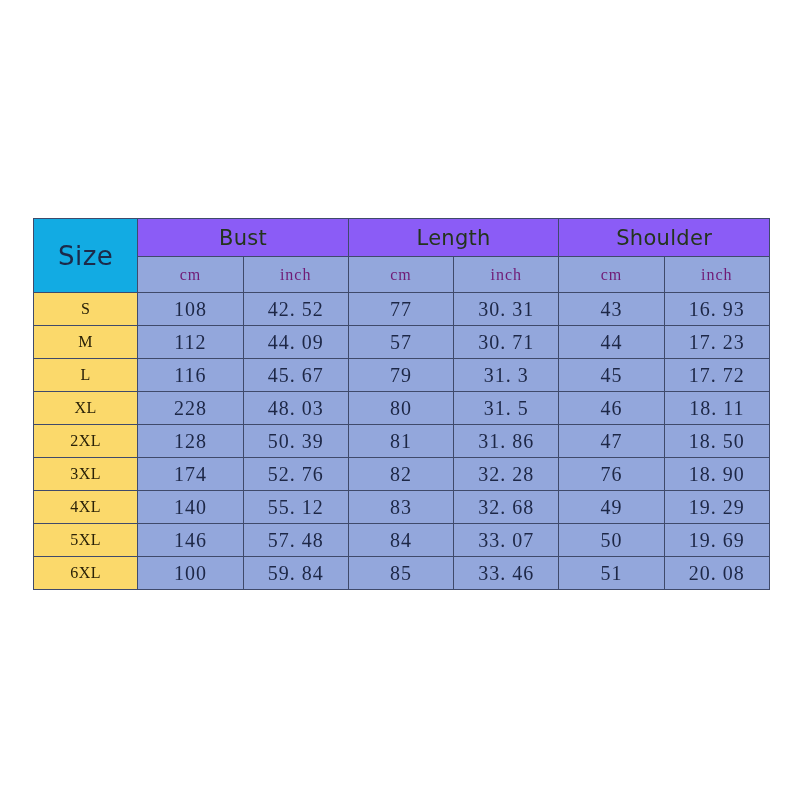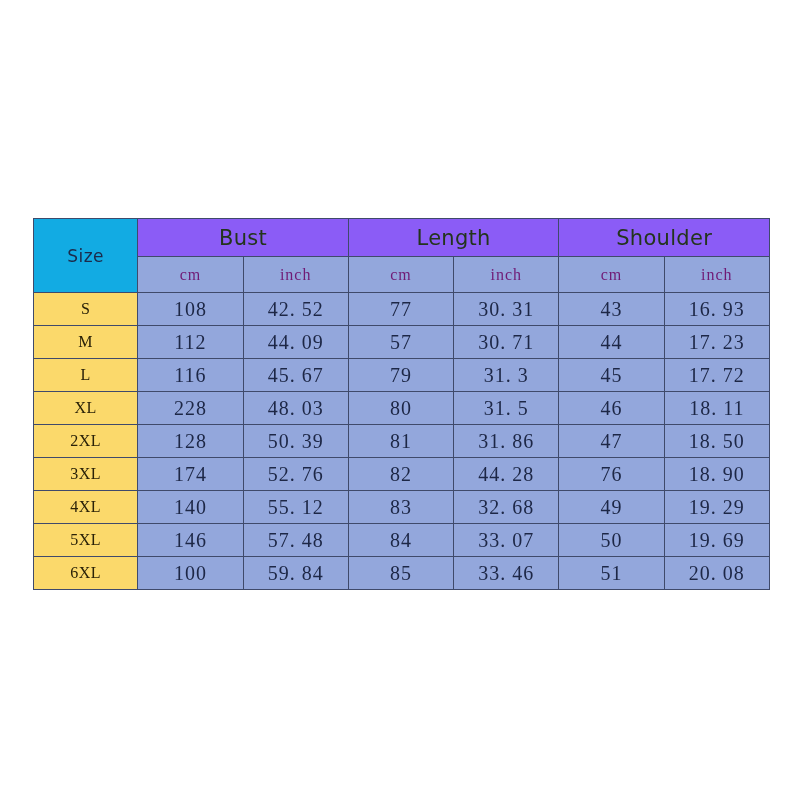--- a/index.html
+++ b/index.html
@@ -42,21 +42,21 @@
 
   
   col.c-size   { width: 104px; }
   col.c-unit   { width: 105px; }
 
   
   .cell-size-corner {
     background: #12ABE3;
     color: #1c2a4a;
     font-family: "DejaVu Sans", sans-serif;
-    font-size: 17px;
+    font-size: 26px;
     letter-spacing: 0.5px;
   }
 
   
   .cell-group-head {
     background: #8b5cf6;
     color: #23351c;
     font-family: "DejaVu Sans", sans-serif;
     font-size: 21px;
     letter-spacing: 0.3px;
@@ -168,21 +168,21 @@
         <td class="cell-data">81</td>
         <td class="cell-data">31. 86</td>
         <td class="cell-data">47</td>
         <td class="cell-data">18. 50</td>
       </tr>
       <tr class="data-row">
         <td class="cell-size-label">3XL</td>
         <td class="cell-data">174</td>
         <td class="cell-data">52. 76</td>
         <td class="cell-data">82</td>
-        <td class="cell-data">44. 28</td>
+        <td class="cell-data">32. 28</td>
         <td class="cell-data">76</td>
         <td class="cell-data">18. 90</td>
       </tr>
       <tr class="data-row">
         <td class="cell-size-label">4XL</td>
         <td class="cell-data">140</td>
         <td class="cell-data">55. 12</td>
         <td class="cell-data">83</td>
         <td class="cell-data">32. 68</td>
         <td class="cell-data">49</td>

